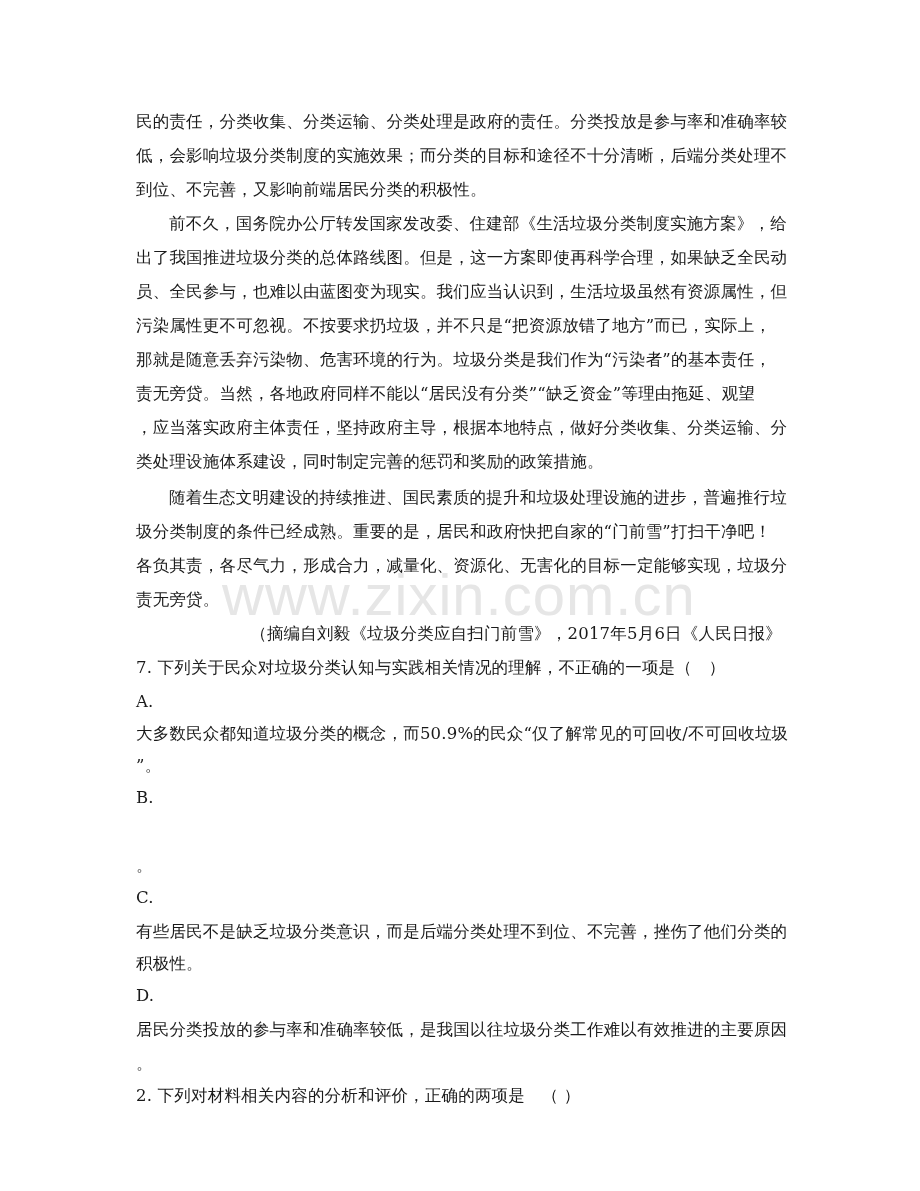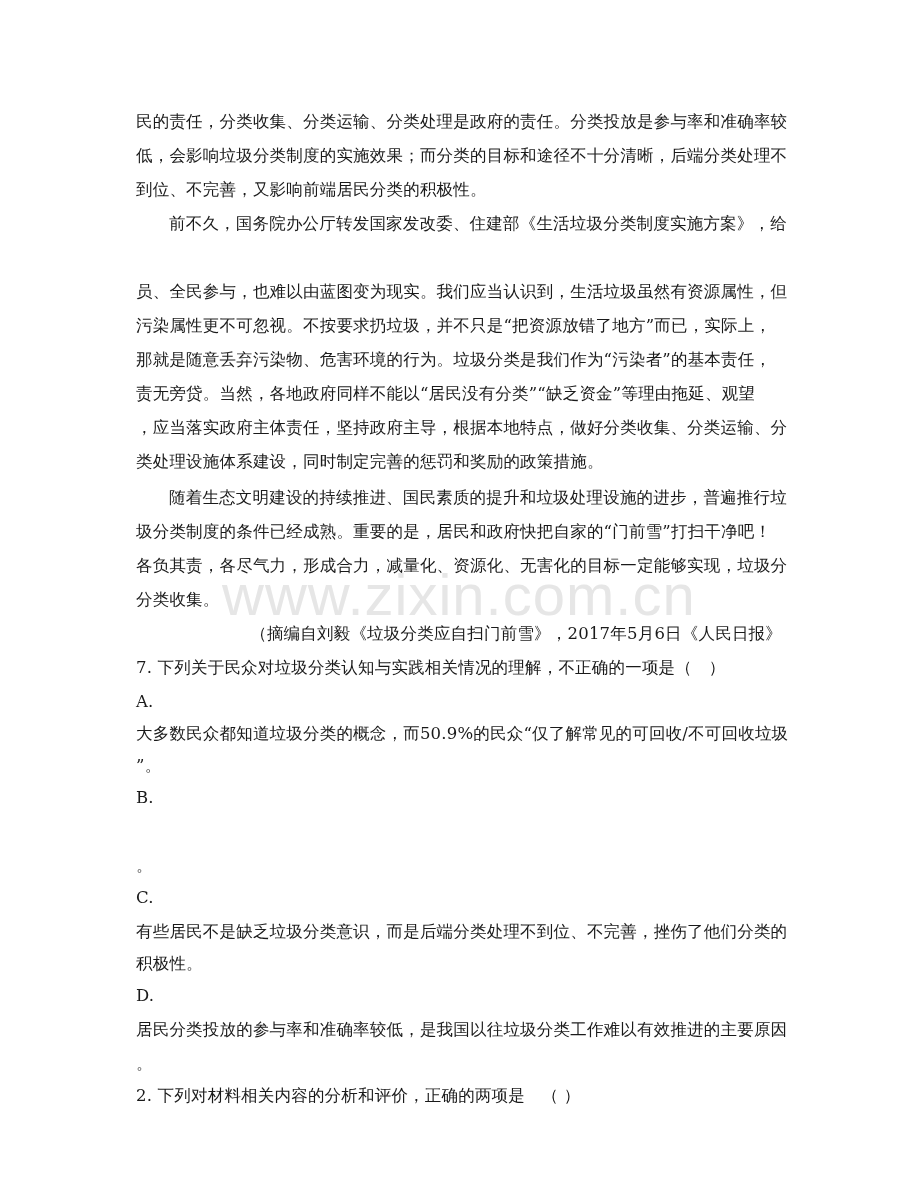--- a/index.html
+++ b/index.html
@@ -18,31 +18,32 @@
 
 <div class="page">
 
   <div class="watermark">www.zixin.com.cn</div>
 
   <div class="line" style="top:146px">低，会影响垃圾分类制度的实施效果；而分类的目标和途径不十分清晰，后端分类处理不</div>
   <div class="line" style="top:112px">民的责任，分类收集、分类运输、分类处理是政府的责任。分类投放是参与率和准确率较</div>
   <div class="line" style="top:180px">到位、不完善，又影响前端居民分类的积极性。</div>
 
   <div class="line indent" style="top:214px">前不久，国务院办公厅转发国家发改委、住建部《生活垃圾分类制度实施方案》，给</div>
+  <div class="line" style="top:248px">出了我国推进垃圾分类的总体路线图。但是，这一方案即使再科学合理，如果缺乏全民动</div>
   <div class="line" style="top:282px">员、全民参与，也难以由蓝图变为现实。我们应当认识到，生活垃圾虽然有资源属性，但</div>
   <div class="line" style="top:316px">污染属性更不可忽视。不按要求扔垃圾，并不只是“把资源放错了地方”而已，实际上，</div>
   <div class="line" style="top:350px">那就是随意丢弃污染物、危害环境的行为。垃圾分类是我们作为“污染者”的基本责任，</div>
   <div class="line" style="top:384px">责无旁贷。当然，各地政府同样不能以“居民没有分类”“缺乏资金”等理由拖延、观望</div>
   <div class="line" style="top:418px">，应当落实政府主体责任，坚持政府主导，根据本地特点，做好分类收集、分类运输、分</div>
   <div class="line" style="top:452px">类处理设施体系建设，同时制定完善的惩罚和奖励的政策措施。</div>
 
   <div class="line indent" style="top:488px">随着生态文明建设的持续推进、国民素质的提升和垃圾处理设施的进步，普遍推行垃</div>
   <div class="line" style="top:522px">圾分类制度的条件已经成熟。重要的是，居民和政府快把自家的“门前雪”打扫干净吧！</div>
   <div class="line" style="top:556px">各负其责，各尽气力，形成合力，减量化、资源化、无害化的目标一定能够实现，垃圾分</div>
-  <div class="line" style="top:590px">分类收集。</div>
+  <div class="line" style="top:590px">责无旁贷。</div>
 
   <div class="line right" style="top:624px">（摘编自刘毅《垃圾分类应自扫门前雪》，2017年5月6日《人民日报》</div>
 
   <div class="line" style="top:658px">7. 下列关于民众对垃圾分类认知与实践相关情况的理解，不正确的一项是（　）</div>
 
   <div class="line" style="top:692px">A.</div>
   <div class="line" style="top:724px">大多数民众都知道垃圾分类的概念，而50.9%的民众“仅了解常见的可回收/不可回收垃圾</div>
   <div class="line" style="top:756px">”。</div>
 
   <div class="line" style="top:788px">B.</div>

